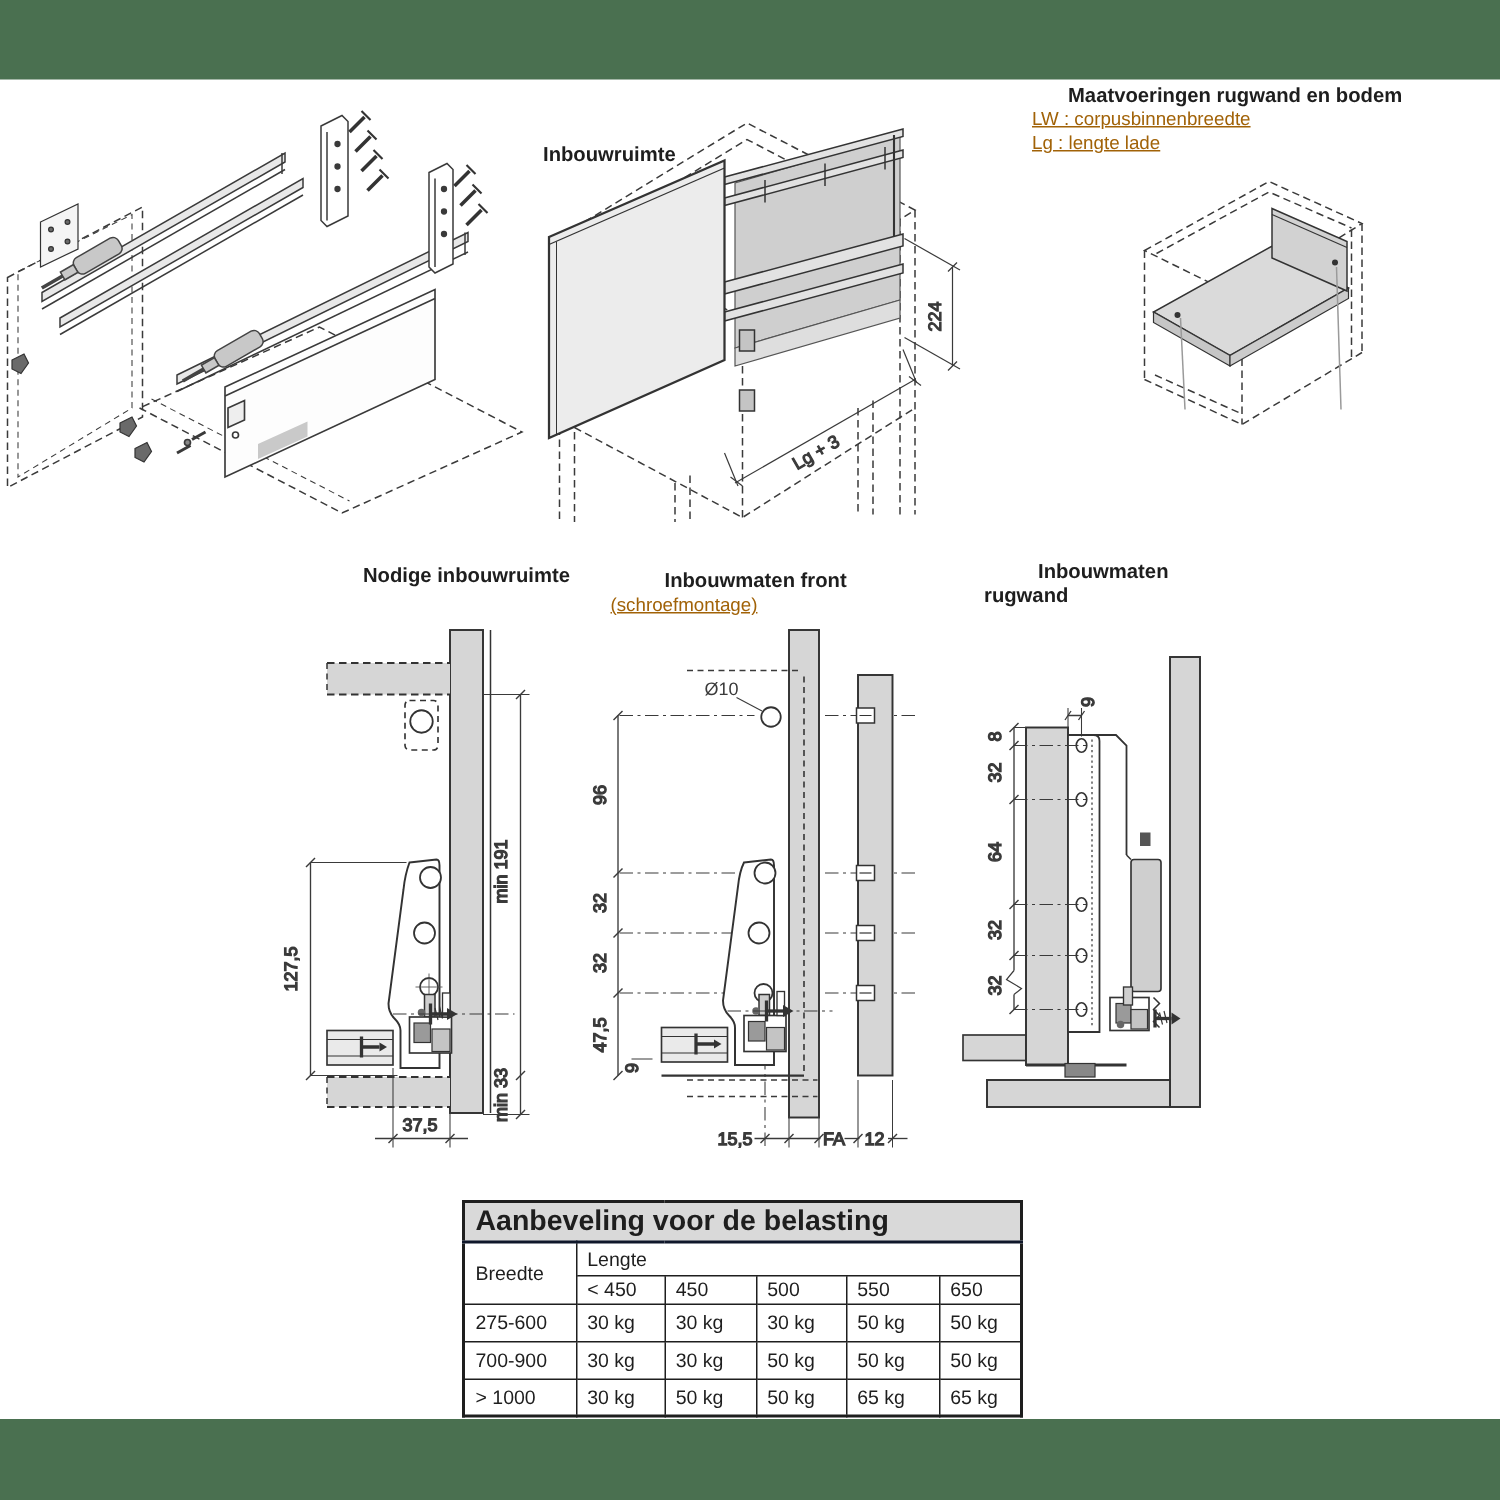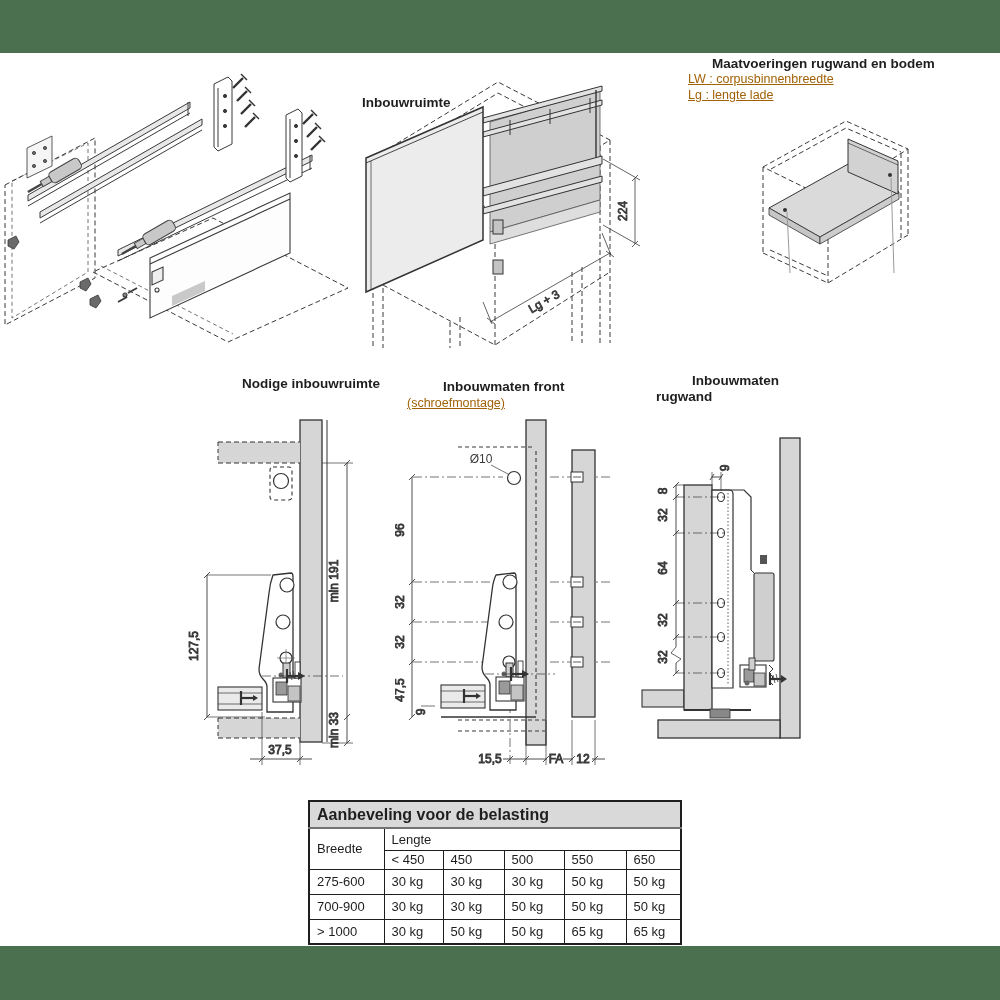--- a/index.html
+++ b/index.html
@@ -8,21 +8,21 @@
   .abs{position:absolute;}
   .band{left:0;width:1000px;background:#4a7050;}
   .sec-title{font-size:13.5px;font-weight:bold;color:#1e1e1e;white-space:nowrap;}
   .sec-sub{font-size:12.5px;color:#a16207;white-space:nowrap;text-decoration:underline;}
   .body-text{font-size:12.5px;color:#2a2a2a;line-height:16px;white-space:nowrap;}
   svg{display:block;}
   svg text{font-family:"Liberation Sans",sans-serif;font-size:12px;fill:#3a3a3a;}
   table.load{border-collapse:collapse;background:#fff;font-size:13px;color:#1e1e1e;table-layout:fixed;}
   table.load td{border:1px solid #1e1e1e;padding:1px 7px;vertical-align:middle;white-space:nowrap;}
   table.load{border:2px solid #1e1e1e;}
-  tr.t-title td{background:#d9d9d9;font-weight:bold;font-size:16px;border-bottom:2px solid #737373;height:23px;}
+  tr.t-title td{background:#d9d9d9;font-weight:bold;font-size:19px;border-bottom:2px solid #0f172a;height:23px;}
   td.c-breedte{vertical-align:top;padding-top:3px;margin-left:48px;}
 </style>
 </head>
 <body>
 
 <div id="page">
 
   <div class="abs band" style="top:0;height:53px;"></div>
   <div class="abs band" style="top:946px;height:54px;"></div>
 

